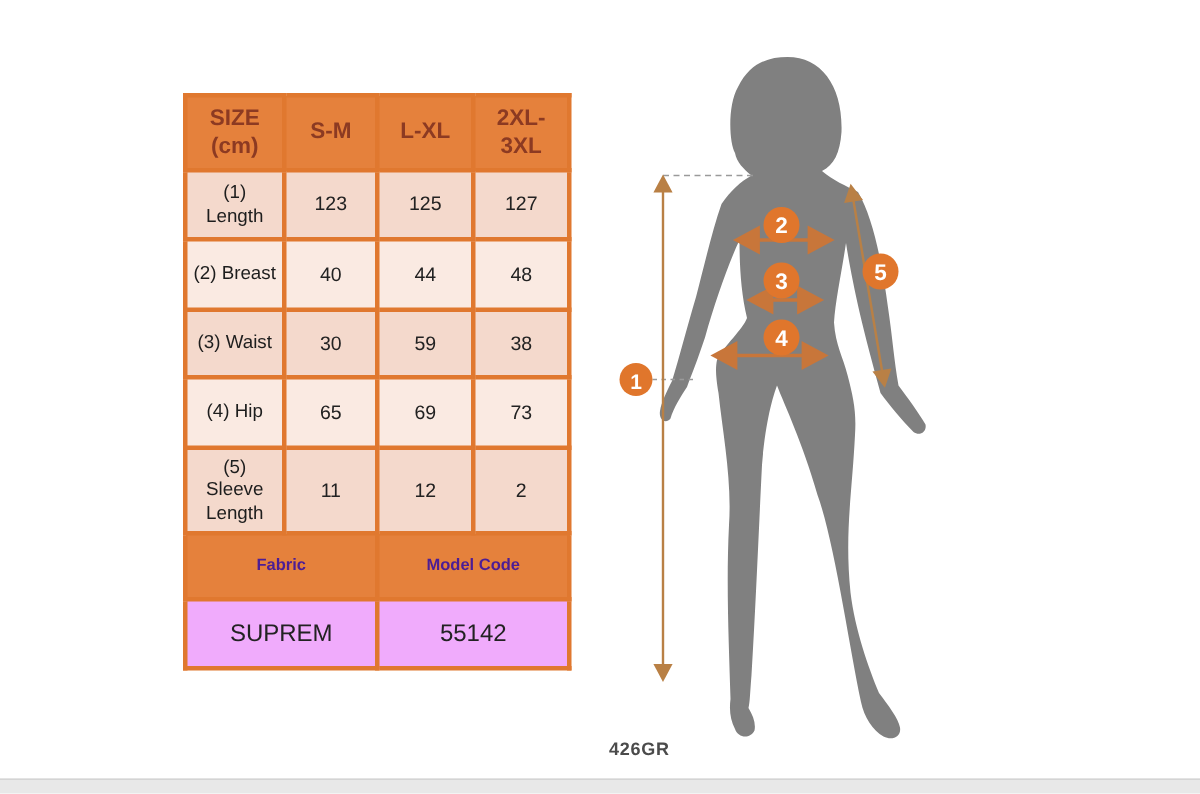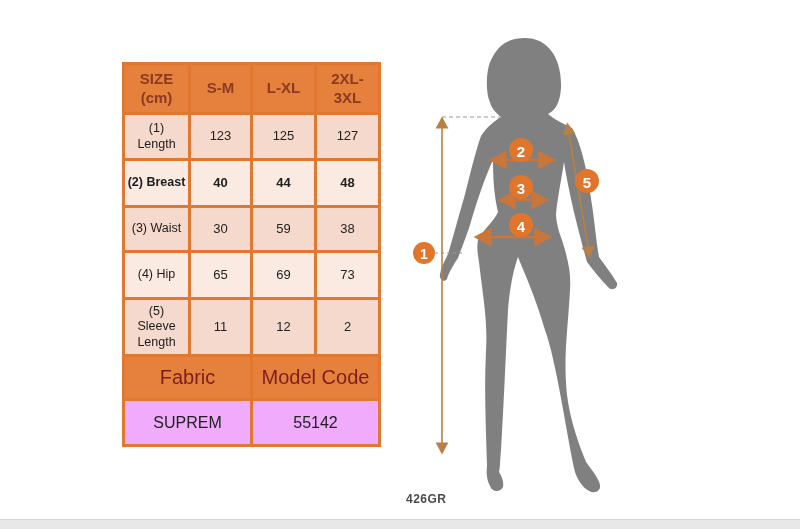--- a/index.html
+++ b/index.html
@@ -23,26 +23,26 @@
   tr.hdr td{
     background:#e5813c;color:#8c3a22;font-weight:bold;font-size:15px;
     height:47px;
   }
   tr.datarow td{color:#222222;}
   tr.datarow td.lbl{font-size:12.5px;color:#1d1d1d;}
   tr.datarow td.val{font-size:13px;}
   tr.r-odd td{background:#f4d9cc;}
   tr.r-even td{background:#faeae2;}
   tr.row-length td{height:43px;}
-  tr.row-breast td{height:44px;font-weight:bold;}
+  tr.row-breast td{height:44px;}
   tr.row-waist td{height:42px;}
   tr.row-hip td{height:44px;}
   tr.row-sleeve td{height:54px;}
   tr.ftr-hdr td{
-    background:#e5813c;color:#7f1d1d;font-weight:normal;font-size:20px;height:41px;
+    background:#e5813c;color:#4c1d95;font-weight:bold;font-size:11px;height:41px;
   }
   tr.ftr-val td{background:#f0abfc;font-size:16px;color:#222;height:43px;}
   
   .figure-wrap{position:absolute;left:405px;top:10px;width:255px;height:490px;}
   .footnote{
     position:absolute;left:362px;top:492px;font-size:12px;font-weight:600;
     color:#4b4b4b;letter-spacing:0.5px;margin-left:44px;
   }
   .bottom-bar{
     position:absolute;left:0;bottom:0;width:800px;height:9px;

